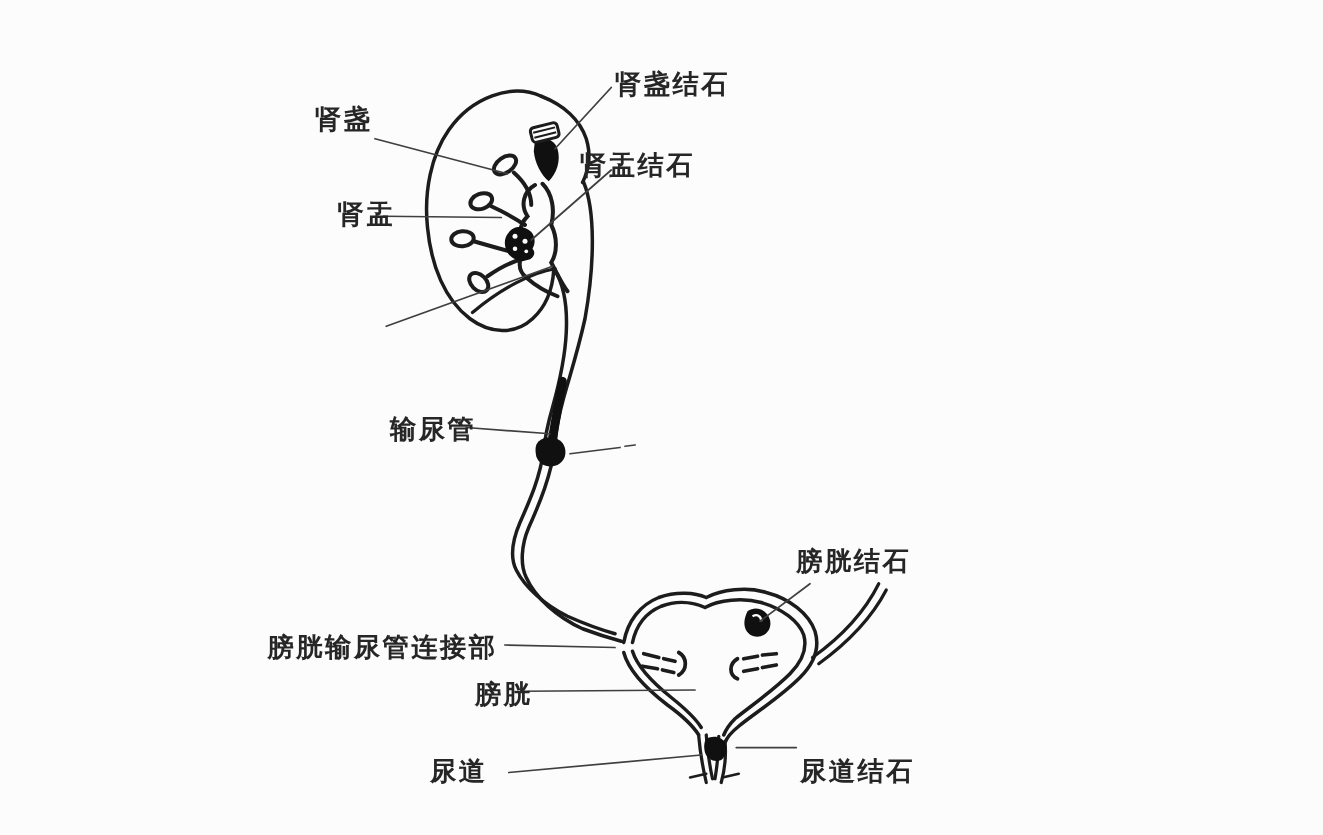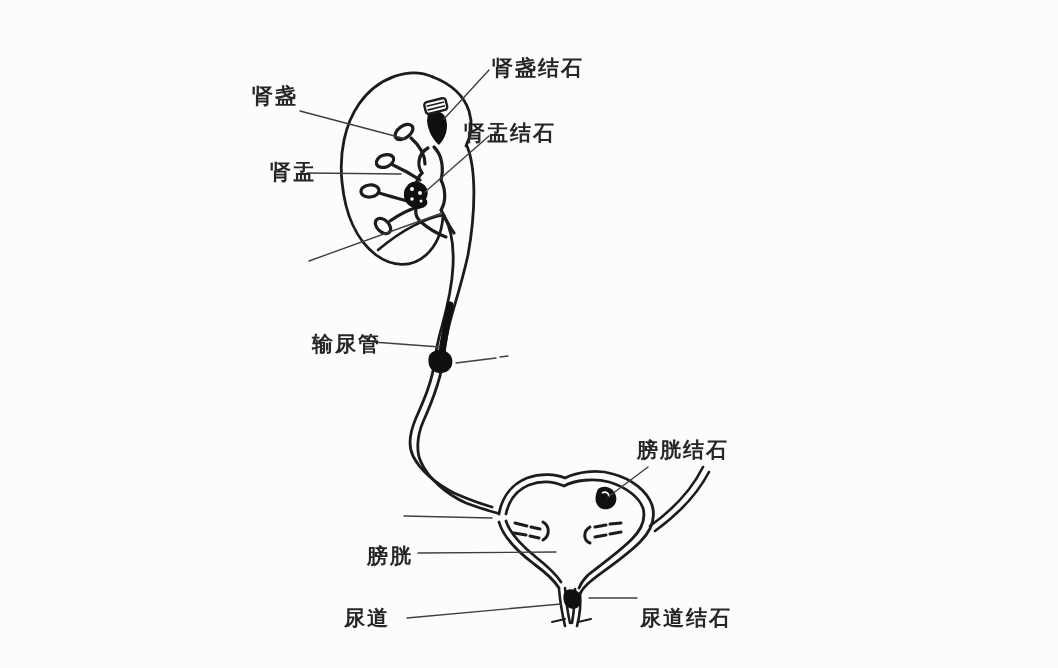--- a/index.html
+++ b/index.html
@@ -151,17 +151,18 @@
       <path d="M 589 598 L 637 598"></path>
     </g>
   </svg>
 
   <div class="lbl" style="left:492px;top:54px">肾盏结石</div>
   <div class="lbl" style="left:252px;top:82px">肾盏</div>
   <div class="lbl" style="left:464px;top:119px">肾盂结石</div>
   <div class="lbl" style="left:270px;top:158px">肾盂</div>
   <div class="lbl" style="left:312px;top:330px">输尿管</div>
   <div class="lbl" style="left:637px;top:436px">膀胱结石</div>
-  <div class="lbl" style="left:367px;top:542px">膀胱</div>
+  <div class="lbl" style="left:214px;top:505px">膀胱输尿管连接部</div>
+  <div class="lbl" style="left:380px;top:542px">膀胱</div>
   <div class="lbl" style="left:640px;top:604px">尿道结石</div>
   <div class="lbl" style="left:344px;top:604px">尿道</div>
 
 </div>
 
 </body></html>

